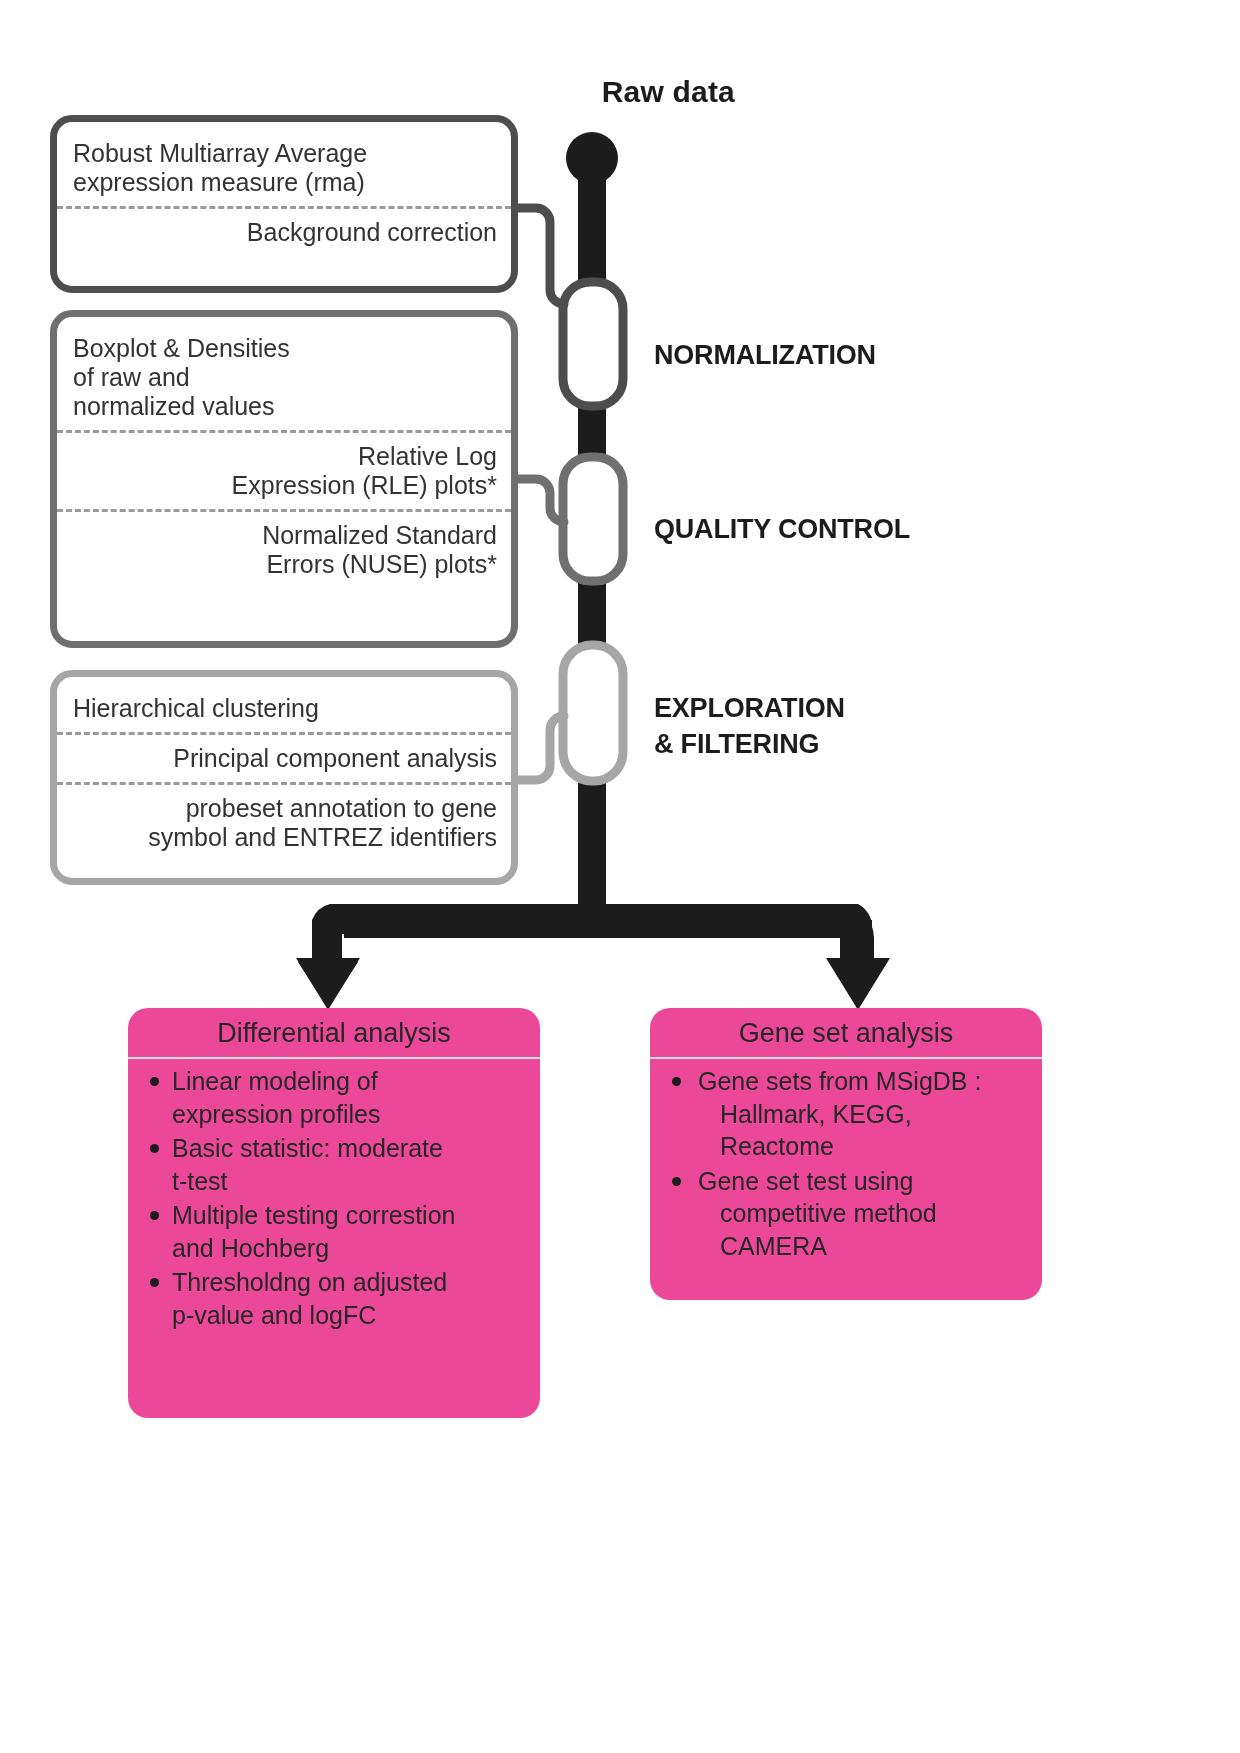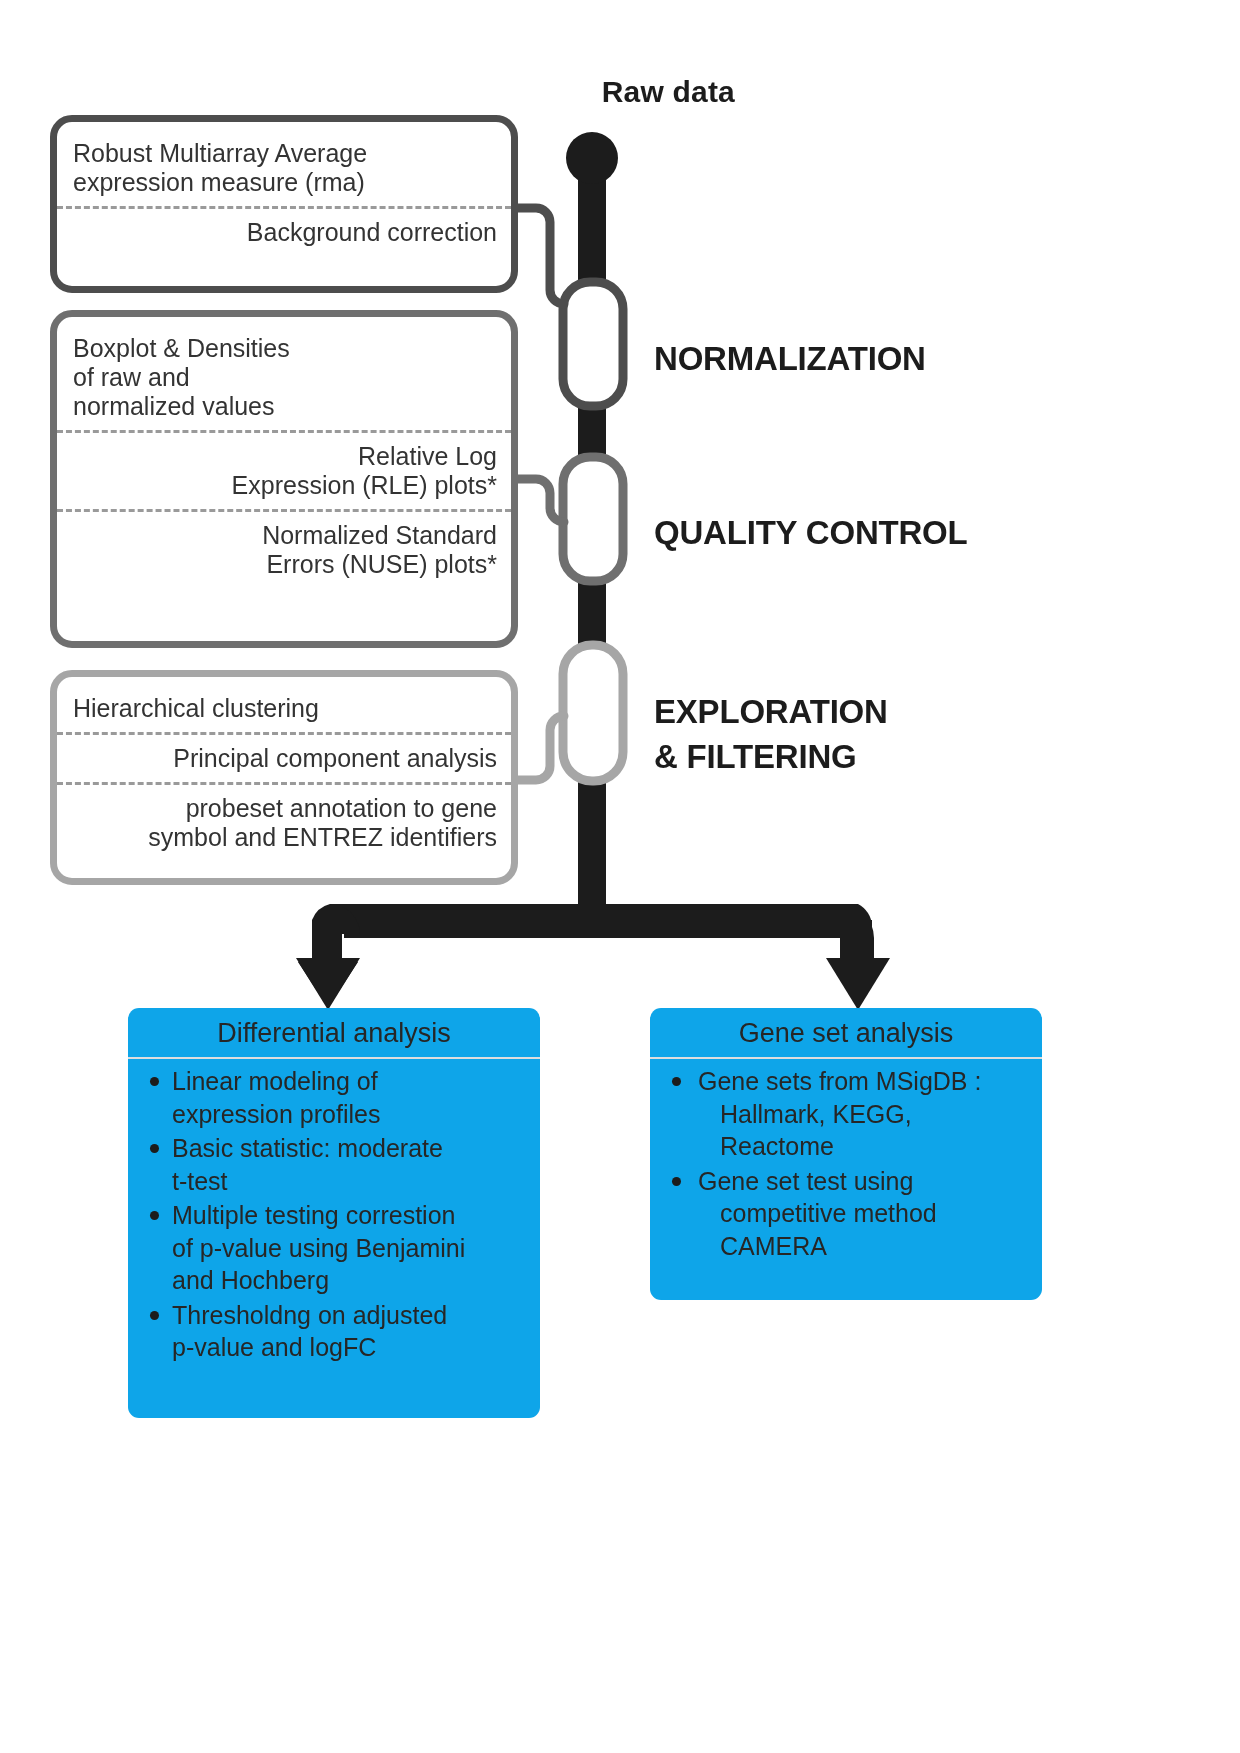--- a/index.html
+++ b/index.html
@@ -69,37 +69,37 @@
     padding: 9px 14px 9px 16px;
   }
   .box-item + .box-item {
     border-top: 3px dashed #9a9a9a;
     text-align: right;
   }
 
   
   .stage-label {
     position: absolute;
-    font-size: 33px;
+    font-size: 27px;
     font-weight: bold;
     letter-spacing: -0.2px;
     line-height: 1.35;
     color: #1c1c1c;
     white-space: pre-line;
   }
   #label-normalization { left: 654px; top: 337px; }
   #label-quality       { left: 654px; top: 511px; }
   #label-exploration   { left: 654px; top: 690px; }
 
   
   .analysis-panel {
     position: absolute;
     box-sizing: border-box;
-    background: #0ea5e9;
-    border-radius: 11px;
+    background: #ec4899;
+    border-radius: 20px;
     overflow: hidden;
   }
   #panel-differential { left: 128px; top: 1008px; width: 412px; height: 410px; }
   #panel-geneset      { left: 650px; top: 1008px; width: 392px; height: 292px; }
 
   .panel-title {
     text-align: center;
     font-size: 27px;
     color: #262626;
     padding: 10px 6px 8px 6px;
@@ -229,21 +229,20 @@
         <span class="cont">expression profiles</span>
       </li>
       <li>
         <span class="bullet-dot"></span>
         <span>Basic statistic: moderate</span>
         <span class="cont">t-test</span>
       </li>
       <li>
         <span class="bullet-dot"></span>
         <span>Multiple testing correstion</span>
-        <span class="cont">of p-value using Benjamini</span>
         <span class="cont">and Hochberg</span>
       </li>
       <li>
         <span class="bullet-dot"></span>
         <span>Thresholdng on adjusted</span>
         <span class="cont">p-value and logFC</span>
       </li>
     </ul>
   </div>
 

